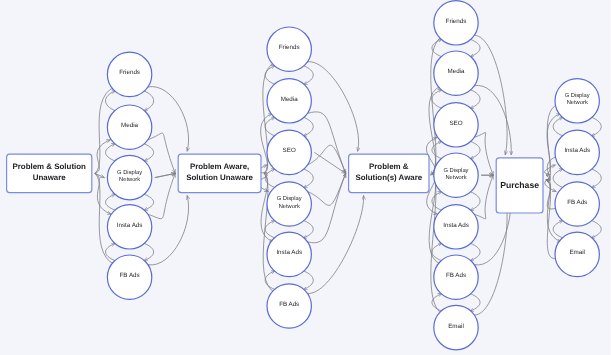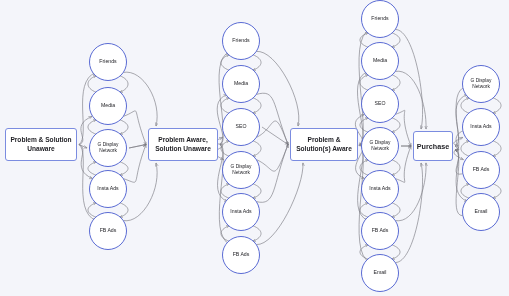--- a/index.html
+++ b/index.html
@@ -152,21 +152,21 @@
   <div id="stage-layer">
       <div class="stage-box" style="left: 5px; top: 128px; width: 72px; height: 33px; font-size: 6.6px;">
         <span>Problem &amp; Solution Unaware</span>
       </div>
       <div class="stage-box" style="left: 148px; top: 128px; width: 70px; height: 33px; font-size: 6.6px;">
         <span>Problem Aware, Solution Unaware</span>
       </div>
       <div class="stage-box" style="left: 290px; top: 128px; width: 68px; height: 33px; font-size: 6.6px;">
         <span>Problem &amp; Solution(s) Aware</span>
       </div>
-      <div class="stage-box" style="left: 413px; top: 131px; width: 40px; height: 30px; font-size: 7.2px;">
+      <div class="stage-box" style="left: 413px; top: 131px; width: 40px; height: 47px; font-size: 7.2px;">
         <span>Purchase</span>
       </div>
     </div>
   <div id="node-layer">
       <div class="node-ellipse" style="left: 89px; top: 43px; width: 38px; height: 38px; font-size: 5.2px;">
         <span>Friends</span>
       </div>
       <div class="node-ellipse" style="left: 89px; top: 87px; width: 38px; height: 38px; font-size: 5.2px;">
         <span>Media</span>
       </div>

